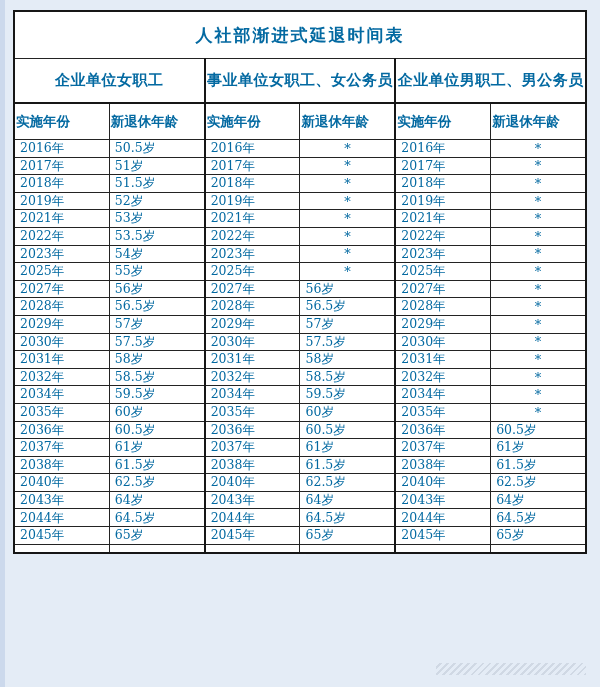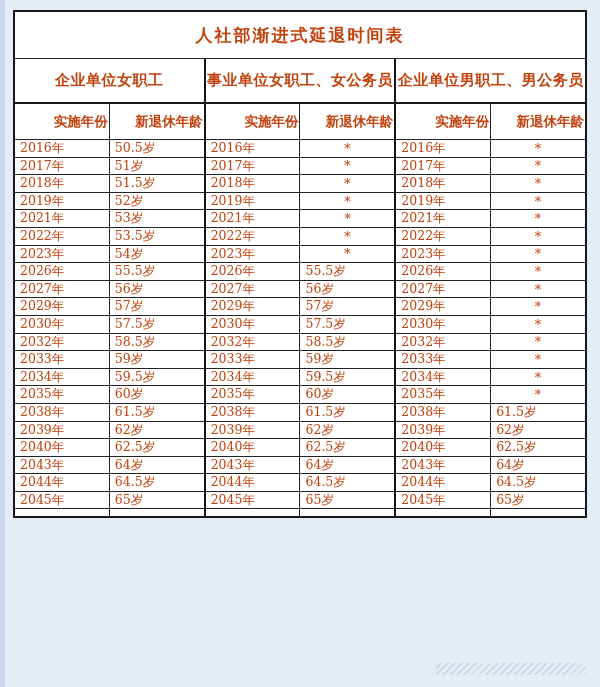--- a/index.html
+++ b/index.html
@@ -22,21 +22,21 @@
   .table-wrap {
     position: absolute; left: 13px; top: 10px;
     width: 574px;
   }
   table.schedule {
     width: 100%;
     border-collapse: collapse;
     table-layout: fixed;
     background: #ffffff;
     border: 2px solid #161616;
-    color: #c2410c;
+    color: #0369a1;
   }
   table.schedule col { width: 16.666%; }
   table.schedule th, table.schedule td {
     border: 1px solid #232323;
     overflow: hidden;
     white-space: nowrap;
   }
   th.title-cell {
     height: 44px;
     font-size: 17px;
@@ -51,21 +51,21 @@
     font-weight: bold;
     text-align: center;
     letter-spacing: 0.5px;
     border-bottom: 2px solid #161616;
   }
   tr.group-row th + th { border-left: 2px solid #161616; border-radius: 10px; }
   tr.sub-row th {
     height: 33px;
     font-size: 13.5px;
     font-weight: bold;
-    text-align: right;
+    text-align: left;
   }
   tr.sub-row th:nth-child(3),
   tr.sub-row th:nth-child(5),
   tbody td:nth-child(3),
   tbody td:nth-child(5),
   tfoot td:nth-child(3),
   tfoot td:nth-child(5) { border-left: 2px solid #161616; }
   tbody td {
     height: 16.6px;
     font-size: 12.5px;
@@ -176,98 +176,114 @@
           </tr>
           <tr>
             <td>2023年</td>
             <td>54岁</td>
             <td>2023年</td>
             <td class="star">*</td>
             <td>2023年</td>
             <td class="star">*</td>
           </tr>
           <tr>
-            <td>2026年</td>
-            <td>55.5岁</td>
-            <td>2026年</td>
-            <td>55.5岁</td>
-            <td>2026年</td>
+            <td>2025年</td>
+            <td>55岁</td>
+            <td>2025年</td>
+            <td class="star">*</td>
+            <td>2025年</td>
             <td class="star">*</td>
           </tr>
           <tr>
             <td>2027年</td>
             <td>56岁</td>
             <td>2027年</td>
             <td>56岁</td>
             <td>2027年</td>
             <td class="star">*</td>
           </tr>
           <tr>
+            <td>2028年</td>
+            <td>56.5岁</td>
+            <td>2028年</td>
+            <td>56.5岁</td>
+            <td>2028年</td>
+            <td class="star">*</td>
+          </tr>
+          <tr>
             <td>2029年</td>
             <td>57岁</td>
             <td>2029年</td>
             <td>57岁</td>
             <td>2029年</td>
             <td class="star">*</td>
           </tr>
           <tr>
             <td>2030年</td>
             <td>57.5岁</td>
             <td>2030年</td>
             <td>57.5岁</td>
             <td>2030年</td>
             <td class="star">*</td>
           </tr>
           <tr>
+            <td>2031年</td>
+            <td>58岁</td>
+            <td>2031年</td>
+            <td>58岁</td>
+            <td>2031年</td>
+            <td class="star">*</td>
+          </tr>
+          <tr>
             <td>2032年</td>
             <td>58.5岁</td>
             <td>2032年</td>
             <td>58.5岁</td>
             <td>2032年</td>
             <td class="star">*</td>
           </tr>
           <tr>
-            <td>2033年</td>
-            <td>59岁</td>
-            <td>2033年</td>
-            <td>59岁</td>
-            <td>2033年</td>
-            <td class="star">*</td>
-          </tr>
-          <tr>
             <td>2034年</td>
             <td>59.5岁</td>
             <td>2034年</td>
             <td>59.5岁</td>
             <td>2034年</td>
             <td class="star">*</td>
           </tr>
           <tr>
             <td>2035年</td>
             <td>60岁</td>
             <td>2035年</td>
             <td>60岁</td>
             <td>2035年</td>
             <td class="star">*</td>
+          </tr>
+          <tr>
+            <td>2036年</td>
+            <td>60.5岁</td>
+            <td>2036年</td>
+            <td>60.5岁</td>
+            <td>2036年</td>
+            <td>60.5岁</td>
+          </tr>
+          <tr>
+            <td>2037年</td>
+            <td>61岁</td>
+            <td>2037年</td>
+            <td>61岁</td>
+            <td>2037年</td>
+            <td>61岁</td>
           </tr>
           <tr>
             <td>2038年</td>
             <td>61.5岁</td>
             <td>2038年</td>
             <td>61.5岁</td>
             <td>2038年</td>
             <td>61.5岁</td>
-          </tr>
-          <tr>
-            <td>2039年</td>
-            <td>62岁</td>
-            <td>2039年</td>
-            <td>62岁</td>
-            <td>2039年</td>
-            <td>62岁</td>
           </tr>
           <tr>
             <td>2040年</td>
             <td>62.5岁</td>
             <td>2040年</td>
             <td>62.5岁</td>
             <td>2040年</td>
             <td>62.5岁</td>
           </tr>
           <tr>

